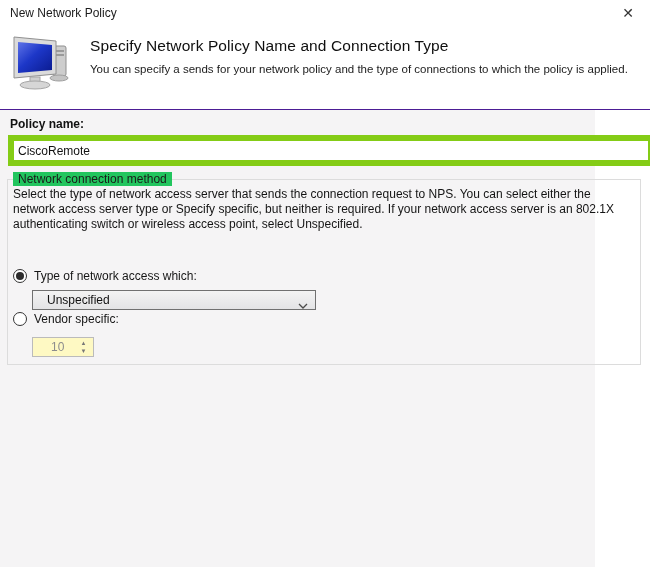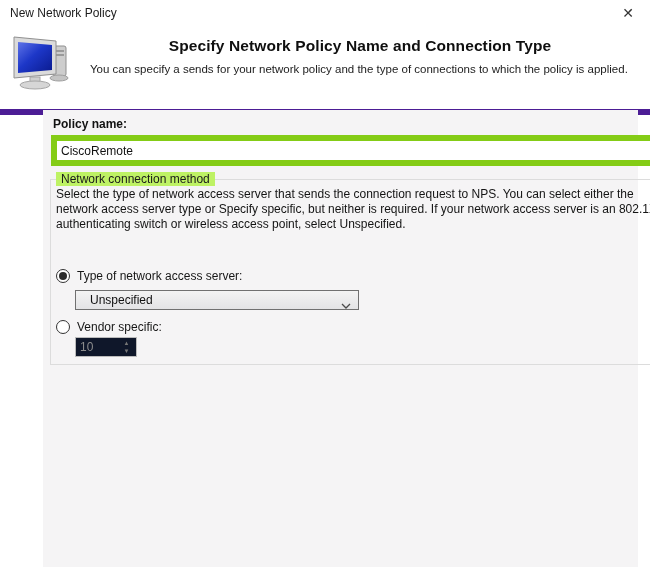--- a/index.html
+++ b/index.html
@@ -13,80 +13,80 @@
   .titlebar-text{
     position:absolute;left:10px;top:6px;
     font-size:12px;color:#1b1b1b;
   }
   .close-btn{
     position:absolute;right:6px;top:1px;width:32px;height:24px;
     display:flex;align-items:center;justify-content:center;
     font-size:14px;color:#333;cursor:pointer;
   }
   
-  .header{position:absolute;left:0;top:0;width:650px;height:109px;background:#ffffff;border-bottom:6px solid #4c1d95;}
+  .header{position:absolute;left:0;top:0;width:650px;height:109px;background:#ffffff;border-bottom:1px solid #4c1d95;}
   .header-icon{position:absolute;left:9px;top:32px;}
   .header-title{
     position:absolute;left:90px;top:37px;width:540px;
-    font-size:15.5px;font-weight:bold;color:#0f0f0f;letter-spacing:.1px;text-align:center;
+    font-size:15.5px;font-weight:normal;color:#0f0f0f;letter-spacing:.1px;
   }
   .header-subtitle{
     position:absolute;left:90px;top:63px;width:550px;
     font-size:11.5px;color:#1c1c1c;
   }
   
-  .body-area{position:absolute;left:0;top:110px;width:595px;height:457px;background:#f5f4f5;margin-left:43px;}
+  .body-area{position:absolute;left:0;top:110px;width:595px;height:457px;background:#f5f4f5;}
   .policy-label{
     position:absolute;left:10px;top:7px;
     font-size:12px;font-weight:bold;color:#111;
   }
   .policy-input{
     position:absolute;left:8px;top:25px;width:626px;height:19px;
     border:6px solid #84cc16;background:#fff;
     font-family:"Liberation Sans",sans-serif;font-size:12px;color:#111;
     padding:0 4px;outline:none;
   }
   
   .groupbox{
     position:absolute;left:7px;top:69px;width:632px;height:184px;
     border:1px solid #dcdcdc;
   }
   .groupbox-legend{
-    position:absolute;left:5px;top:-8px;background:#bef264;
+    position:absolute;left:5px;top:-8px;background:#22c55e;
     padding:0 5px;font-size:12px;color:#1a1a1a;
   }
   .group-desc{
     position:absolute;left:5px;top:7px;width:620px;
     font-size:12px;line-height:15px;color:#141414;
   }
   .radio-row{position:absolute;left:5px;display:flex;align-items:center;}
   .radio-row.r1{top:89px;}
-  .radio-row.r2{top:140px;justify-content:center;}
+  .radio-row.r2{top:132px;justify-content:center;}
   .radio{
     width:12px;height:12px;border:1px solid #333;border-radius:50%;
     background:#fff;margin-right:7px;position:relative;flex:0 0 auto;cursor:pointer;
   }
   .radio.checked::after{
     content:"";position:absolute;left:2px;top:2px;width:8px;height:8px;
     border-radius:50%;background:#2b2b2b;
   }
   .radio-label{font-size:12px;color:#161616;}
   .combobox{
     position:absolute;left:24px;top:110px;width:284px;height:20px;
     border:1px solid #707070;
     background:linear-gradient(#f3f3f3,#e3e3e5);
     display:flex;align-items:center;
     font-size:12px;color:#111;padding-left:14px;box-sizing:border-box;cursor:default;
   }
   .combobox .chev{position:absolute;right:7px;top:7px;}
   .spinbox{
     position:absolute;left:24px;top:157px;width:62px;height:20px;
-    border:1px solid #bbbbbb;background:#0f172a;
+    border:1px solid #bbbbbb;background:#fef9c3;
     font-size:12px;color:#8d8d8d;box-sizing:border-box;
-    display:flex;align-items:center;padding-left:4px;
+    display:flex;align-items:center;padding-left:18px;
   }
   .spin-btns{
     position:absolute;right:2px;top:2px;width:15px;height:14px;
     display:flex;flex-direction:column;justify-content:space-between;
   }
   .spin-btn{
     height:6px;display:flex;align-items:center;justify-content:center;
     font-size:6px;line-height:6px;color:#777;cursor:pointer;
   }
 </style>
@@ -129,21 +129,21 @@
 
   <div class="policy-label">Policy name:</div>
   <input class="policy-input" type="text" value="CiscoRemote" style="">
 
   <div class="groupbox">
     <div class="groupbox-legend">Network connection method</div>
     <div class="group-desc">Select the type of network access server that sends the connection request to NPS. You can select either the network access server type or Specify specific, but neither is required.  If your network access server is an 802.1X authenticating switch or wireless access point, select Unspecified.</div>
 
     <div class="radio-row r1">
       <span class="radio checked"></span>
-      <span class="radio-label">Type of network access server:</span>
+      <span class="radio-label">Type of network access which:</span>
     </div>
 
     <div class="combobox">
       <span>Unspecified</span>
       <span class="chev">
         <svg width="10" height="6" viewBox="0 0 10 6">
             <polyline points="1,1 5,5 9,1" fill="none" stroke="#4a4a4a" stroke-width="1.3"></polyline>
           </svg>
       </span>
     </div>

